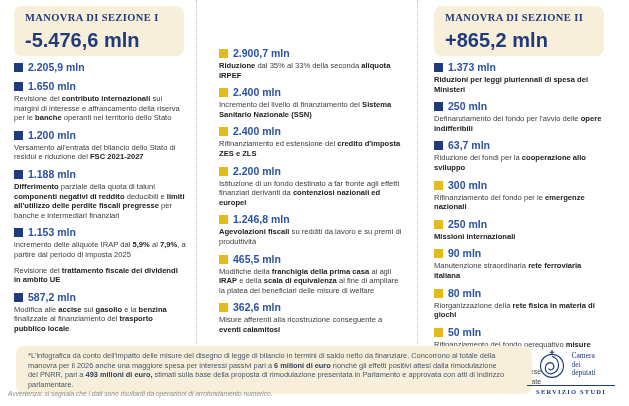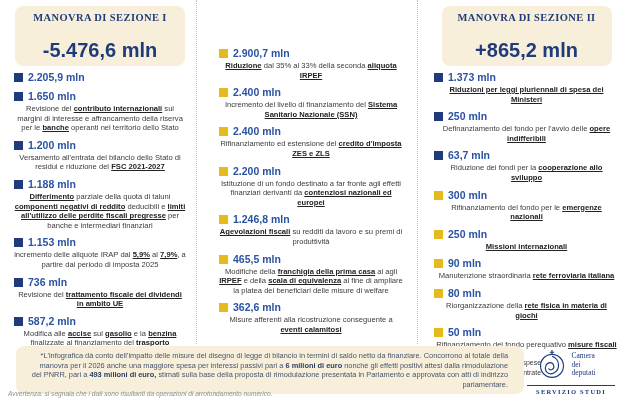--- a/index.html
+++ b/index.html
@@ -4,70 +4,69 @@
 <style>
   html,body{margin:0;padding:0;background:#ffffff;}
   .page{
     position:relative;
     width:629px;height:406px;
     background:#ffffff;
     font-family:"Liberation Sans",sans-serif;
     overflow:hidden;
     color:#3b3b3b;
   }
-  .columns{display:flex;height:344px;text-align:center;}
+  .columns{display:flex;height:344px;}
   .col{box-sizing:border-box;}
   .col-left{width:196px;padding:6px 10px 0 14px;}
   .col-mid{width:222px;padding:47px 14px 0 22px;
     border-left:1px dotted #b9c2d2;border-right:1px dotted #b9c2d2;}
-  .col-right{flex:1;padding:6px 10px 0 16px;}
+  .col-right{flex:1;padding:6px 20px 0 16px;}
   .header-box{
     background:var(--cream,#f7efda);
     border-radius:8px;
     padding:6px 11px 5px 11px;
     margin-bottom:5px;
     display:inline-block;
     min-width:148px;
   }
   .header-title{
     font-family:"Liberation Serif",serif;
     font-weight:bold;
     font-size:10.5px;
     letter-spacing:.4px;
     color:var(--navy,#1f3b7c);
   }
   .header-amount{
     font-size:20px;
     font-weight:bold;
     color:var(--navy,#1f3b7c);
     line-height:22px;
-    margin-top:16px;
+    margin-top:6px;
   }
   .item{margin-bottom:6px;}
   .amount{
     display:flex;align-items:center;gap:5px;
     font-size:10.5px;font-weight:bold;
     color:var(--amount,#2a52a2);
     line-height:13px;
   }
   .sq{width:9px;height:9px;display:inline-block;flex:0 0 auto;}
   .desc{font-size:7.6px;line-height:9.6px;color:#3b3b3b;margin-top:1px;}
-  .desc b{color:#222;text-decoration:underline;}
+  .desc b{color:#222;}
   .legend{margin-top:9px;}
   .legend-row{display:flex;align-items:center;gap:4px;margin-bottom:3px;}
   .legend-row .sq{width:7px;height:7px;}
   .legend-label{font-size:7px;color:#3b3b3b;}
   .footnote-box{
     position:absolute;left:16px;top:346px;width:480px;
     background:var(--cream,#f7efda);
     border-radius:8px;
-    padding:5px 16px 5px 12px;
+    padding:5px 24px 5px 12px;
     font-size:7.4px;line-height:9.6px;
     color:#44546e;
-    text-align:right;
   }
   .footnote-box b{color:#2c3e63;}
   .avvertenza{
     position:absolute;left:8px;top:390px;
     font-size:6.6px;font-style:italic;color:#8f8f8f;
   }
   .logo{
     position:absolute;right:6px;top:348px;width:104px;
     color:var(--navy,#1f3b7c);
   }
@@ -125,24 +124,20 @@
             <div class="desc"><b>Differimento</b><span> parziale della quota di taluni </span><b>componenti negativi di reddito</b><span> deducibili e </span><b>limiti all'utilizzo delle perdite fiscali pregresse</b><span> per banche e intermediari finanziari</span></div>
           </div>
           <div class="item">
             <div class="amount">
               <span class="sq" style="background: var(--navy);"></span>
               <span>1.153 mln</span>
             </div>
             <div class="desc"><span>incremento delle aliquote IRAP dal </span><b>5,9%</b><span> al </span><b>7,9%</b><span>, a partire dal periodo di imposta 2025</span></div>
           </div>
           <div class="item">
-            <div class="amount">
-              <span class="sq" style="background: var(--navy);"></span>
-              <span>736 mln</span>
-            </div>
             <div class="desc"><span>Revisione del </span><b>trattamento fiscale dei dividendi in ambito UE</b></div>
           </div>
           <div class="item">
             <div class="amount">
               <span class="sq" style="background: var(--navy);"></span>
               <span>587,2 mln</span>
             </div>
             <div class="desc"><span>Modifica alle </span><b>accise</b><span> sul </span><b>gasolio</b><span> e la </span><b>benzina</b><span> finalizzate al finanziamento del </span><b>trasporto pubblico locale</b></div>
           </div>
         </div>
@@ -183,21 +178,21 @@
               <span class="sq" style="background: var(--gold);"></span>
               <span>1.246,8 mln</span>
             </div>
             <div class="desc"><b>Agevolazioni fiscali</b><span> su redditi da lavoro e su premi di produttività</span></div>
           </div>
           <div class="item">
             <div class="amount">
               <span class="sq" style="background: var(--gold);"></span>
               <span>465,5 mln</span>
             </div>
-            <div class="desc"><span>Modifiche della </span><b>franchigia della prima casa</b><span> ai agli </span><b>IRPEF</b><span> e della </span><b>scala di equivalenza</b><span> al fine di ampliare la platea dei beneficiari delle misure di welfare</span></div>
+            <div class="desc"><span>Modifiche della </span><b>franchigia della prima casa</b><span> ai agli </span><b>IRAP</b><span> e della </span><b>scala di equivalenza</b><span> al fine di ampliare la platea dei beneficiari delle misure di welfare</span></div>
           </div>
           <div class="item">
             <div class="amount">
               <span class="sq" style="background: var(--gold);"></span>
               <span>362,6 mln</span>
             </div>
             <div class="desc"><span>Misure afferenti alla ricostruzione conseguente a </span><b>eventi calamitosi</b></div>
           </div>
         </div>
     </div>

